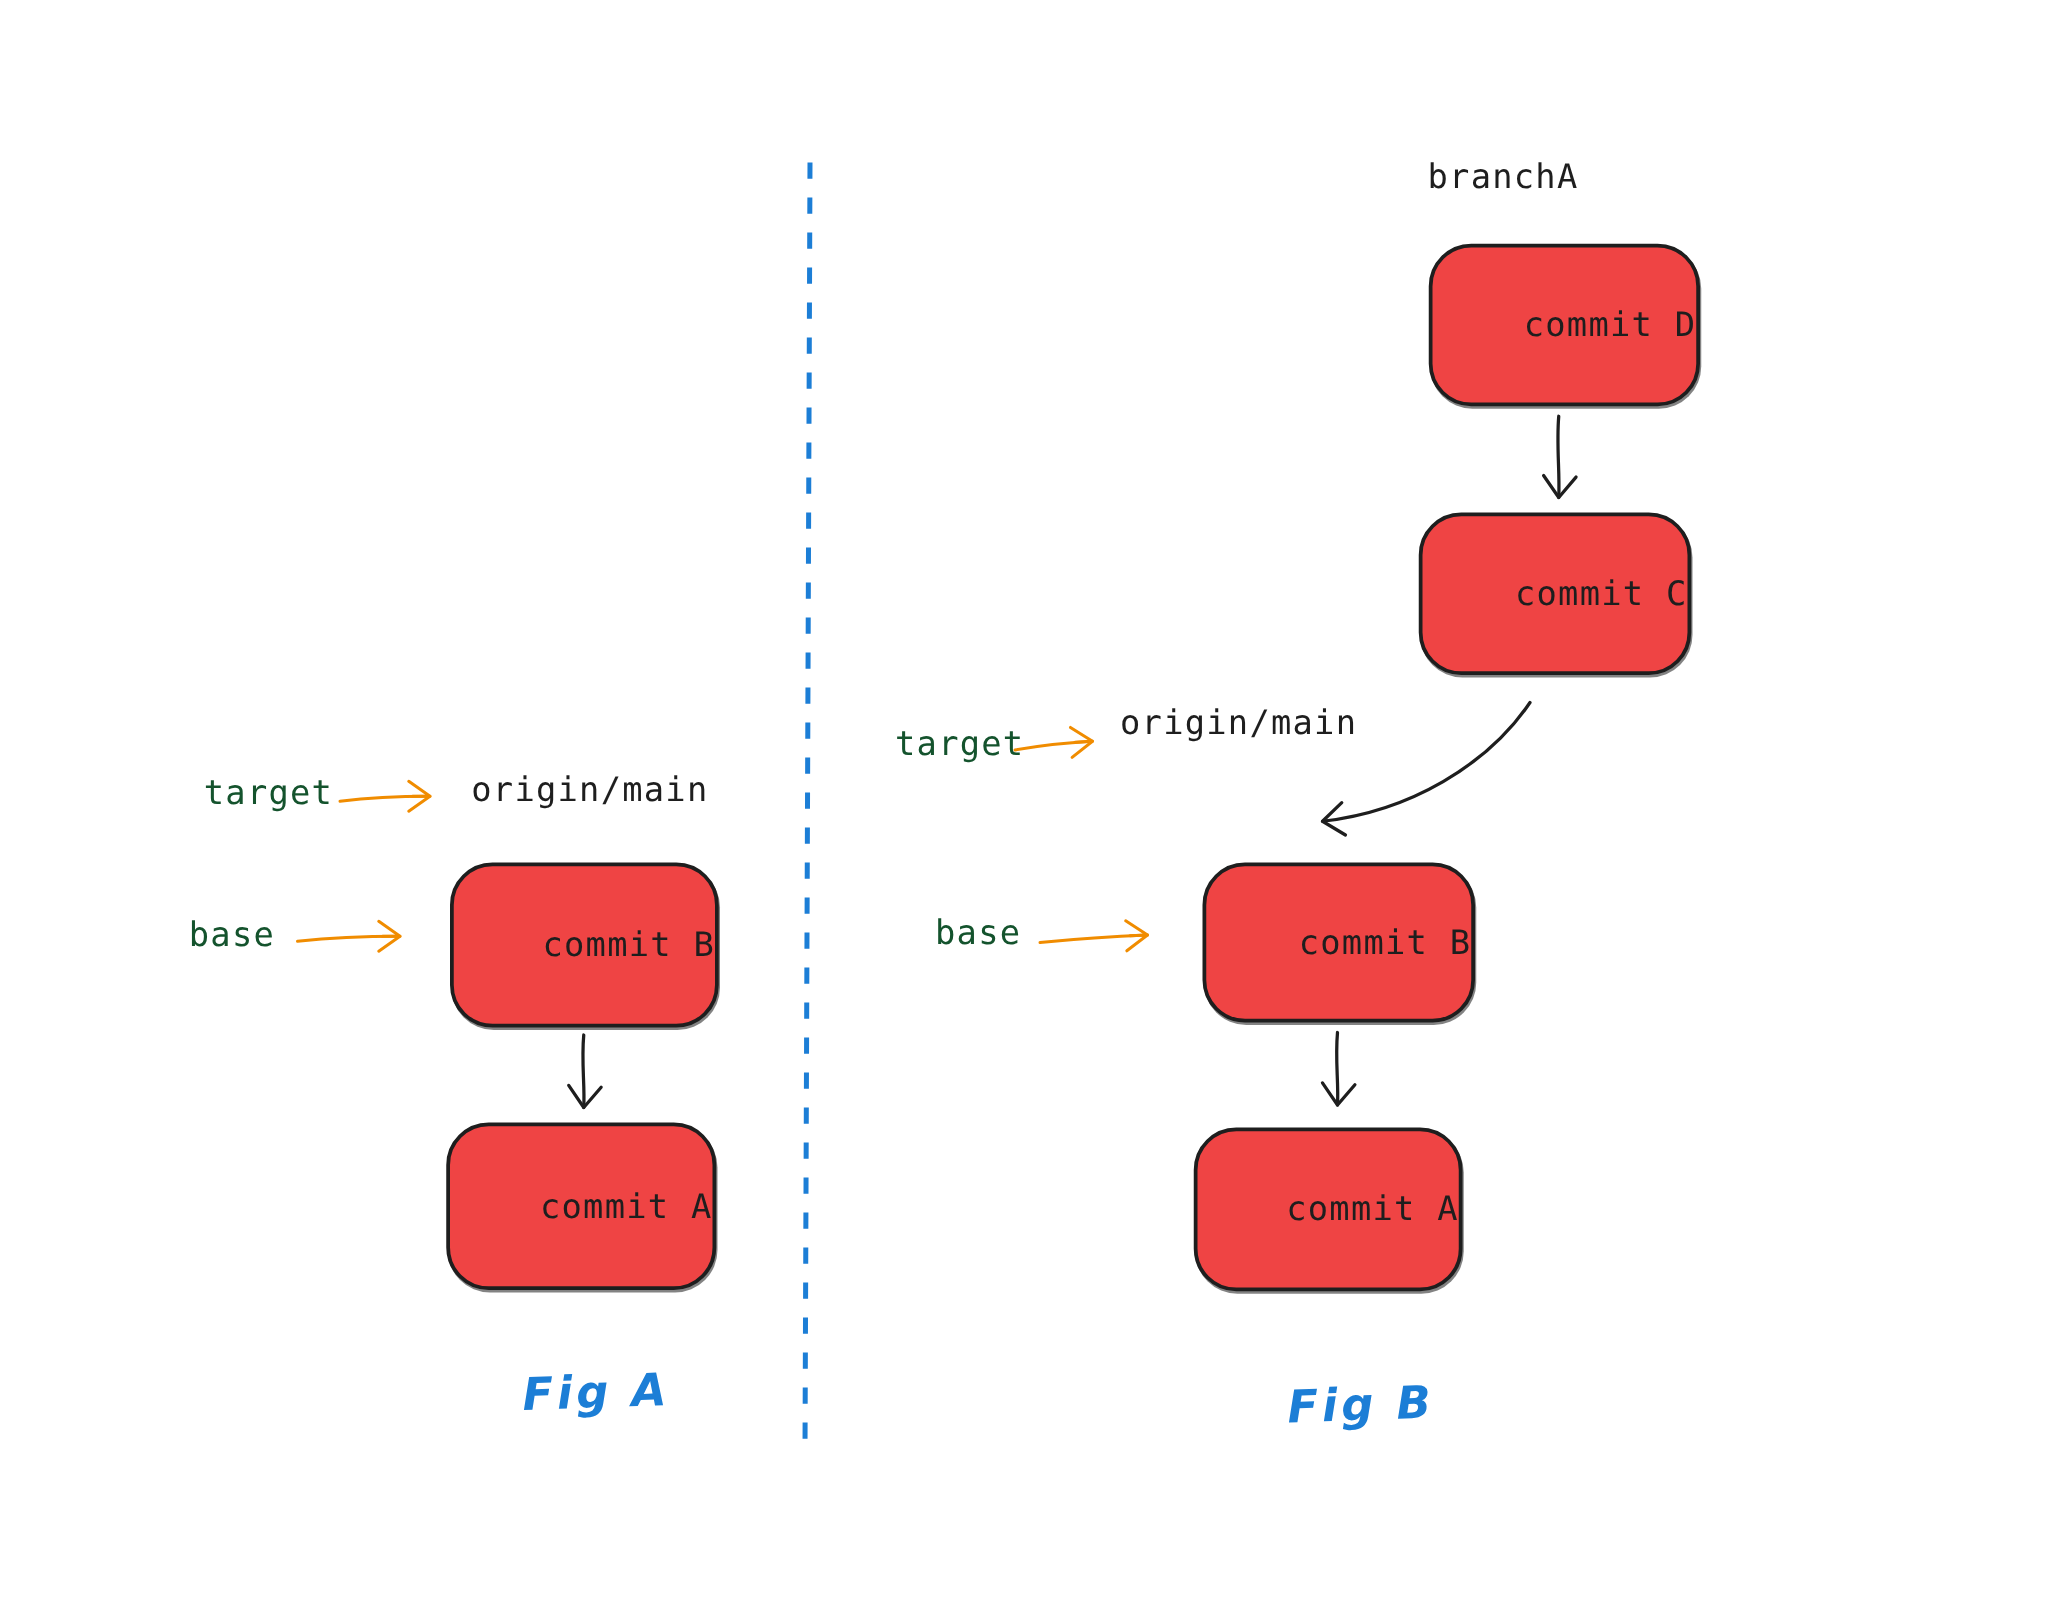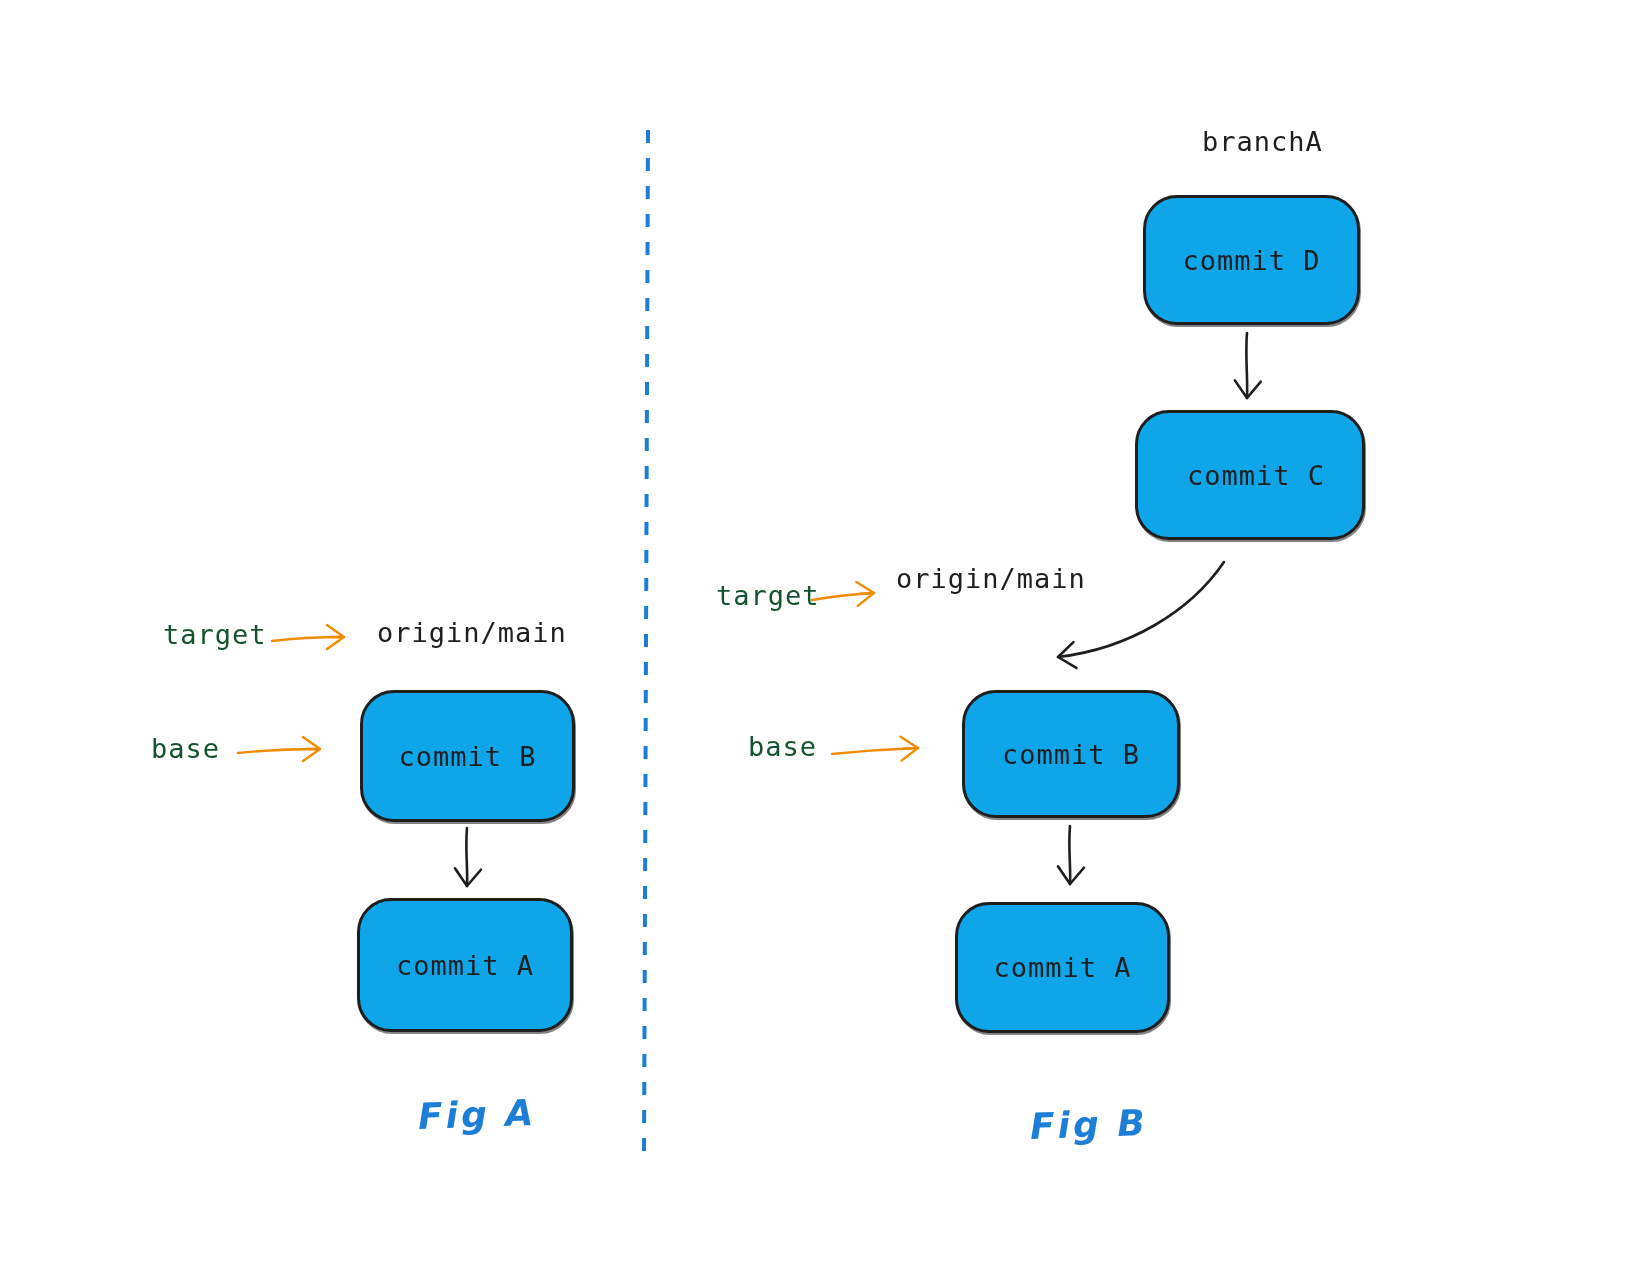--- a/index.html
+++ b/index.html
@@ -7,26 +7,26 @@
     position: relative;
     width: 1642px;
     height: 1286px;
     background: #ffffff;
     overflow: hidden;
     font-family: "DejaVu Sans Mono", monospace;
   }
   .layer { position: absolute; left: 0; top: 0; width: 1642px; height: 1286px; pointer-events: none; }
   .commit-box {
     position: absolute;
-    background: #0ea5e9;
+    background: #ef4444;
     border: 3px solid #1e1e1e;
     border-radius: 34px;
     display: flex;
     align-items: center;
-    justify-content: center;
+    justify-content: flex-end;
     font-size: 27px;
     color: #1e1e1e;
     letter-spacing: 1px;
     box-shadow: 1px 2px 0 0 rgba(30,30,30,0.55);
   }
   .lbl {
     position: absolute;
     white-space: nowrap;
     font-size: 27px;
     color: #1e1e1e;
@@ -82,27 +82,27 @@
   <div class="commit-box" style="left:360px; top:690px; width:209px; height:126px;">
     <span>commit B</span>
   </div>
 
   <div class="commit-box" style="left:357px; top:898px; width:210px; height:128px;">
     <span>commit A</span>
   </div>
 
   <div class="caption" style="left:418px; top:1094px;">Fig A</div>
 
-  <div class="lbl" style="left:1202px; top:126px;">branchA</div>
+  <div class="lbl" style="left:1142px; top:126px;">branchA</div>
 
   <div class="commit-box" style="left:1143px; top:195px; width:211px; height:124px;">
     <span>commit D</span>
   </div>
 
-  <div class="commit-box" style="left:1135px; top:410px; width:212px; height:124px;padding-left:12px;">
+  <div class="commit-box" style="left:1135px; top:410px; width:212px; height:124px;">
     <span>commit C</span>
   </div>
 
   <div class="lbl orange" style="left:716px; top:580px;">target</div>
 
   <div class="lbl" style="left:896px; top:563px;">origin/main</div>
 
   <div class="lbl orange" style="left:748px; top:731px;">base</div>
 
   <div class="commit-box" style="left:962px; top:690px; width:212px; height:122px;">

